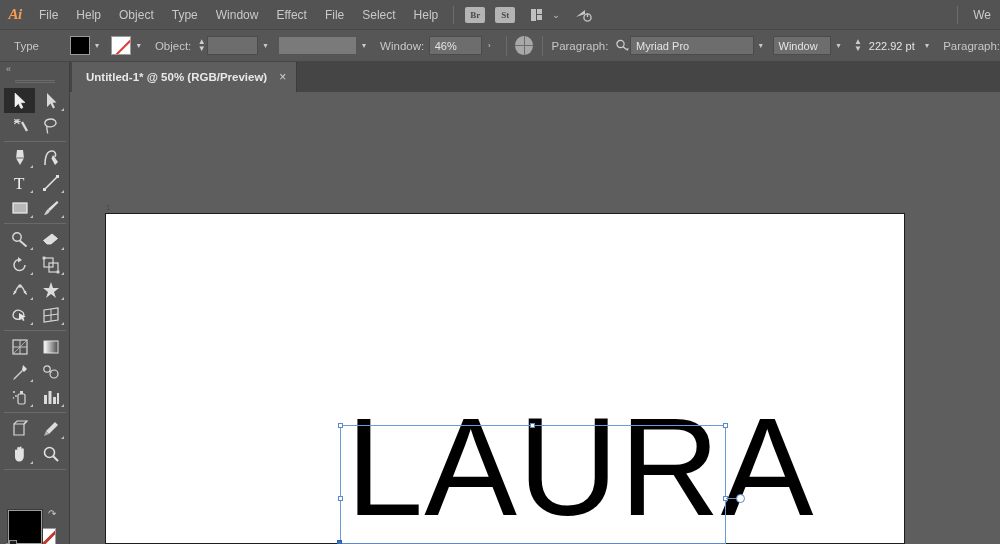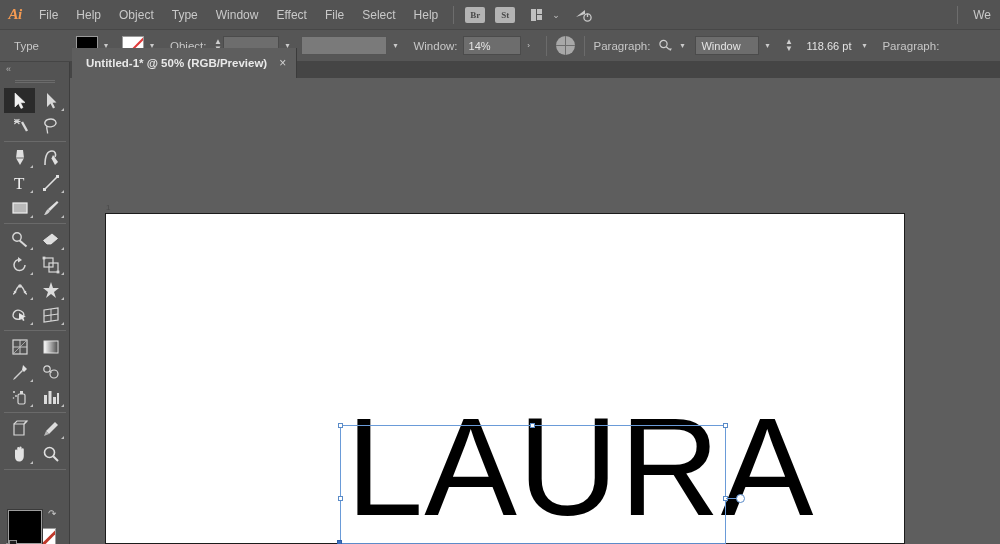--- a/index.html
+++ b/index.html
@@ -133,21 +133,21 @@
   }
   .search-ico {
     width: 18px; height: 19px;
     display: flex; align-items: center; justify-content: center;
     color: #cfcfcf;
   }
 
   
   #tabbar {
     position: absolute; left: 0; top: 62px;
-    width: 1000px; height: 16px;
+    width: 1000px; height: 30px;
     background: #454545;
     display: flex; align-items: flex-end;
   }
   .doc-tab {
     margin-left: 72px;
     height: 30px; background: #5e5e5e;
     display: flex; align-items: center;
     padding: 0 10px 0 14px;
     gap: 12px;
     border-right: 1px solid #3b3b3b;
@@ -381,50 +381,51 @@
     <div class="fld" style="width:56px"></div>
     <div class="dd-arrow">▾</div>
 
     <div style="width:6px"></div>
     <div class="fld fld-blank" style="width:86px"></div>
     <div class="dd-arrow">▾</div>
 
     <div style="width:10px"></div>
     <div class="cb-label">Window:</div>
     <div style="width:5px"></div>
-    <div class="fld" style="width:58px">14%</div>
+    <div class="fld" style="width:58px">46%</div>
     <div class="dd-arrow">›</div>
 
     <div class="cb-sep"></div>
 
     <div class="globe"></div>
 
     <div class="cb-sep"></div>
 
     <div class="cb-label">Paragraph:</div>
     <div style="width:6px"></div>
     <div class="search-ico">
       <svg width="14" height="13" viewBox="0 0 14 13">
         <circle cx="5.5" cy="5" r="3.6" fill="none" stroke="#cfcfcf" stroke-width="1.2"></circle>
         <line x1="8.3" y1="7.8" x2="11" y2="10.4" stroke="#cfcfcf" stroke-width="1.3"></line>
         <polygon points="10.5,9.5 14,9.5 12.2,12" fill="#cfcfcf"></polygon>
       </svg>
     </div>
+    <div class="fld" style="width:136px">Myriad Pro</div>
     <div class="dd-arrow">▾</div>
 
     <div style="width:5px"></div>
     <div class="fld" style="width:64px">Window</div>
     <div class="dd-arrow">▾</div>
 
     <div style="width:8px"></div>
     <div class="spin">
       <span>▲</span>
         <span>▼</span>
     </div>
-    <div class="fld" style="width:62px;border:none;background:transparent;justify-content:flex-end">118.66 pt</div>
+    <div class="fld" style="width:62px;border:none;background:transparent;justify-content:flex-end">222.92 pt</div>
     <div class="dd-arrow">▾</div>
 
     <div style="width:10px"></div>
     <div class="cb-label">Paragraph:</div>
   </div>
 
   <div id="tabbar">
     <div class="doc-tab">
       <span class="doc-tab-title">Untitled-1* @ 50% (RGB/Preview)</span>
       <span class="doc-tab-close">×</span>

